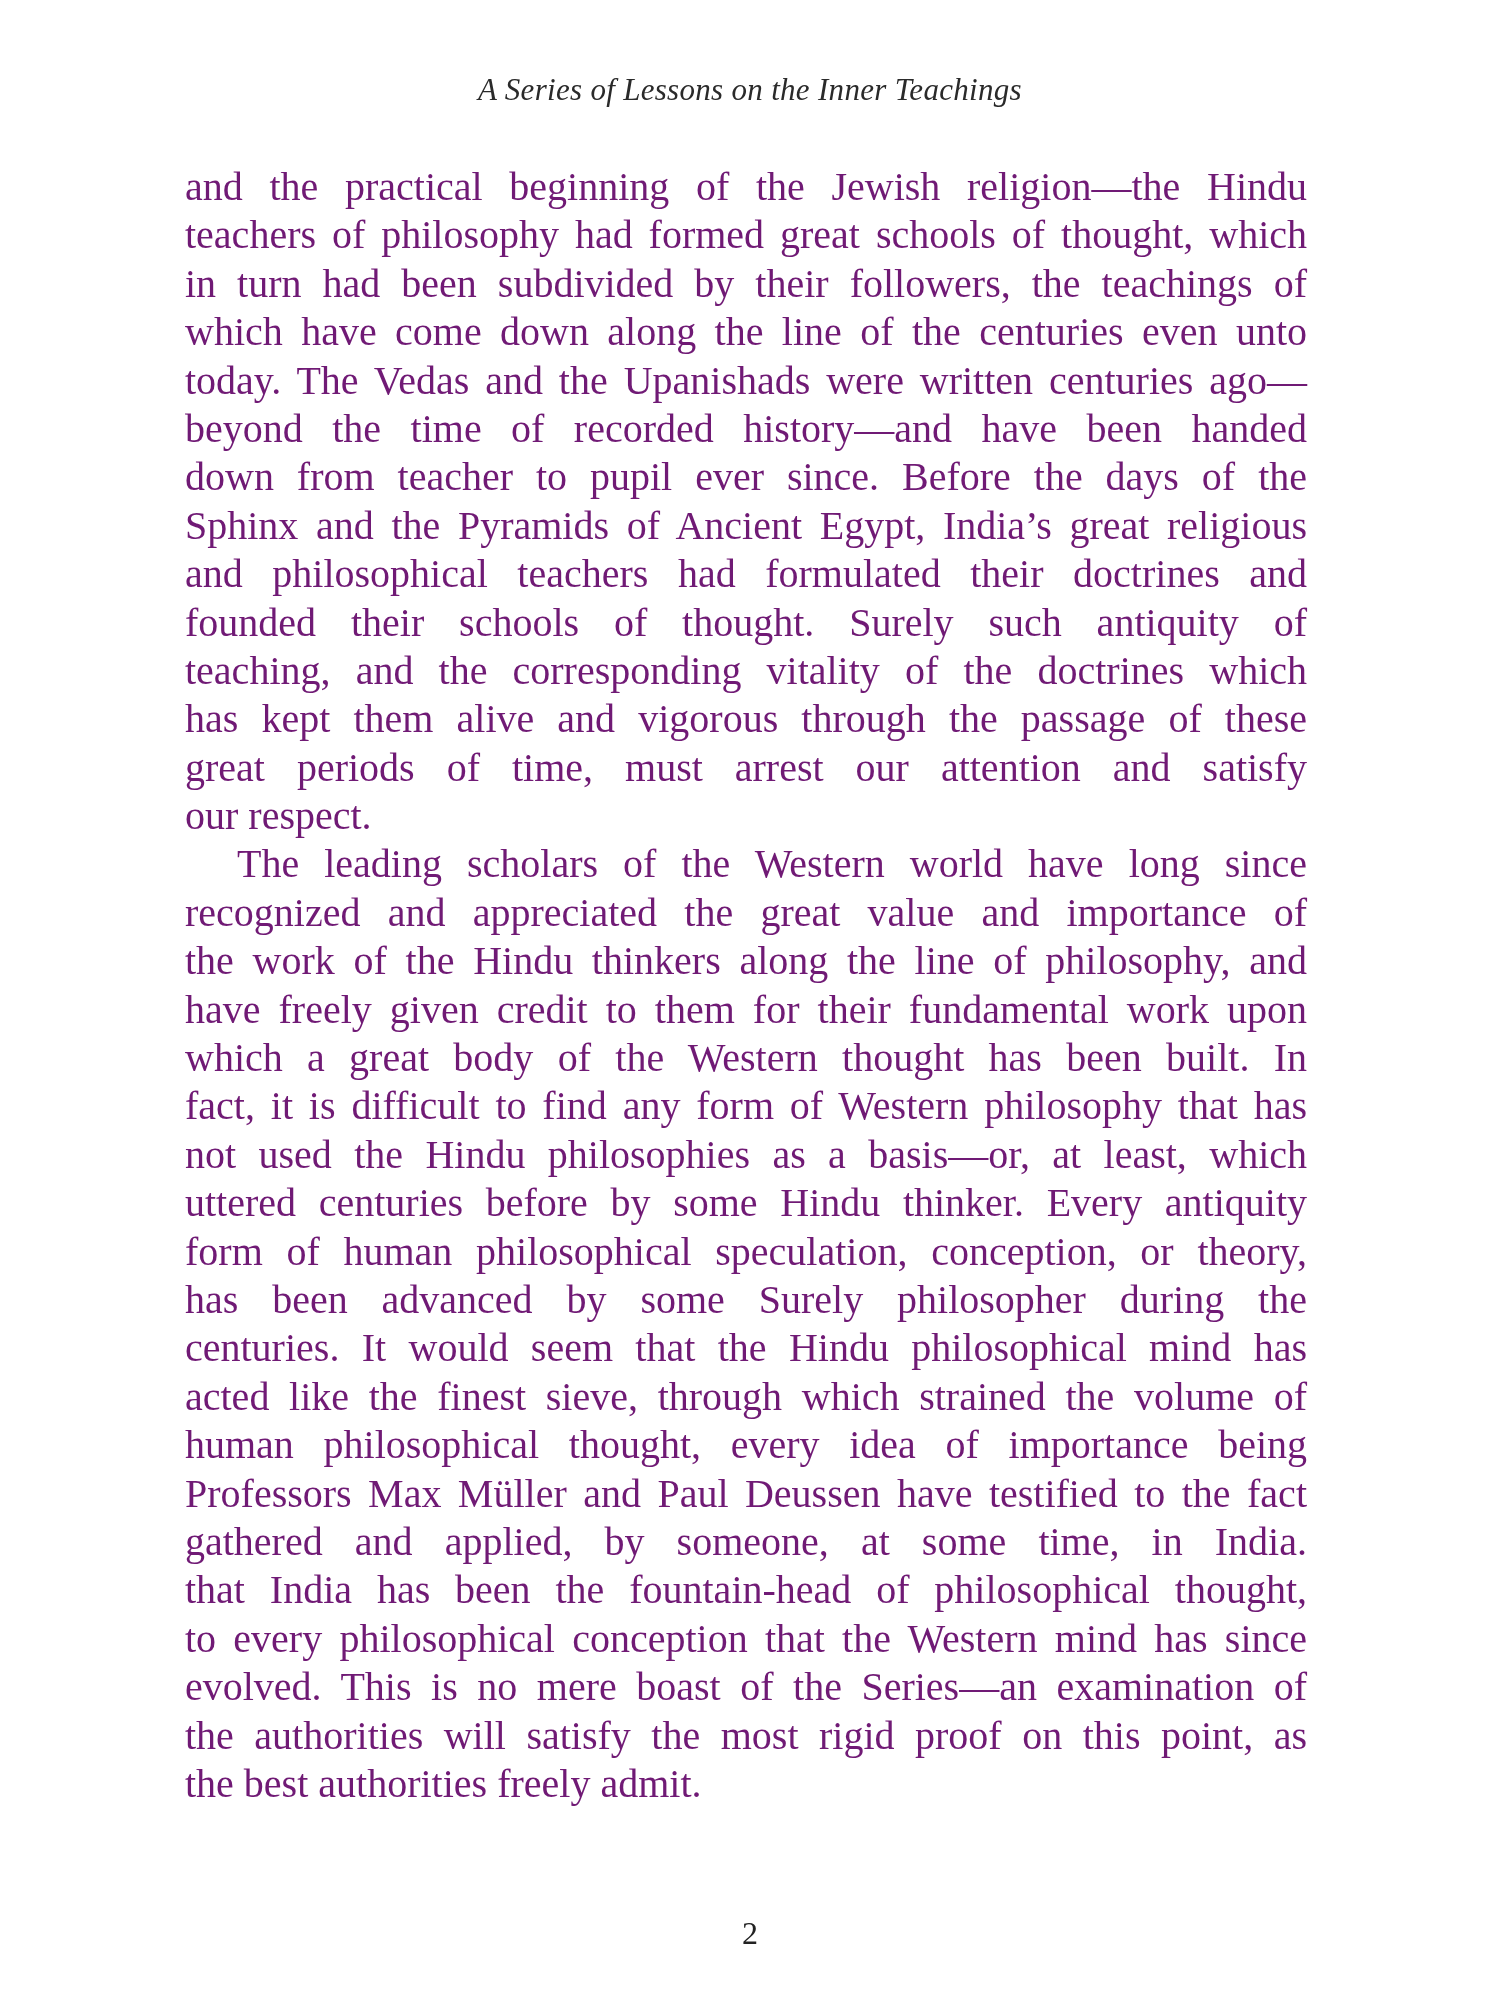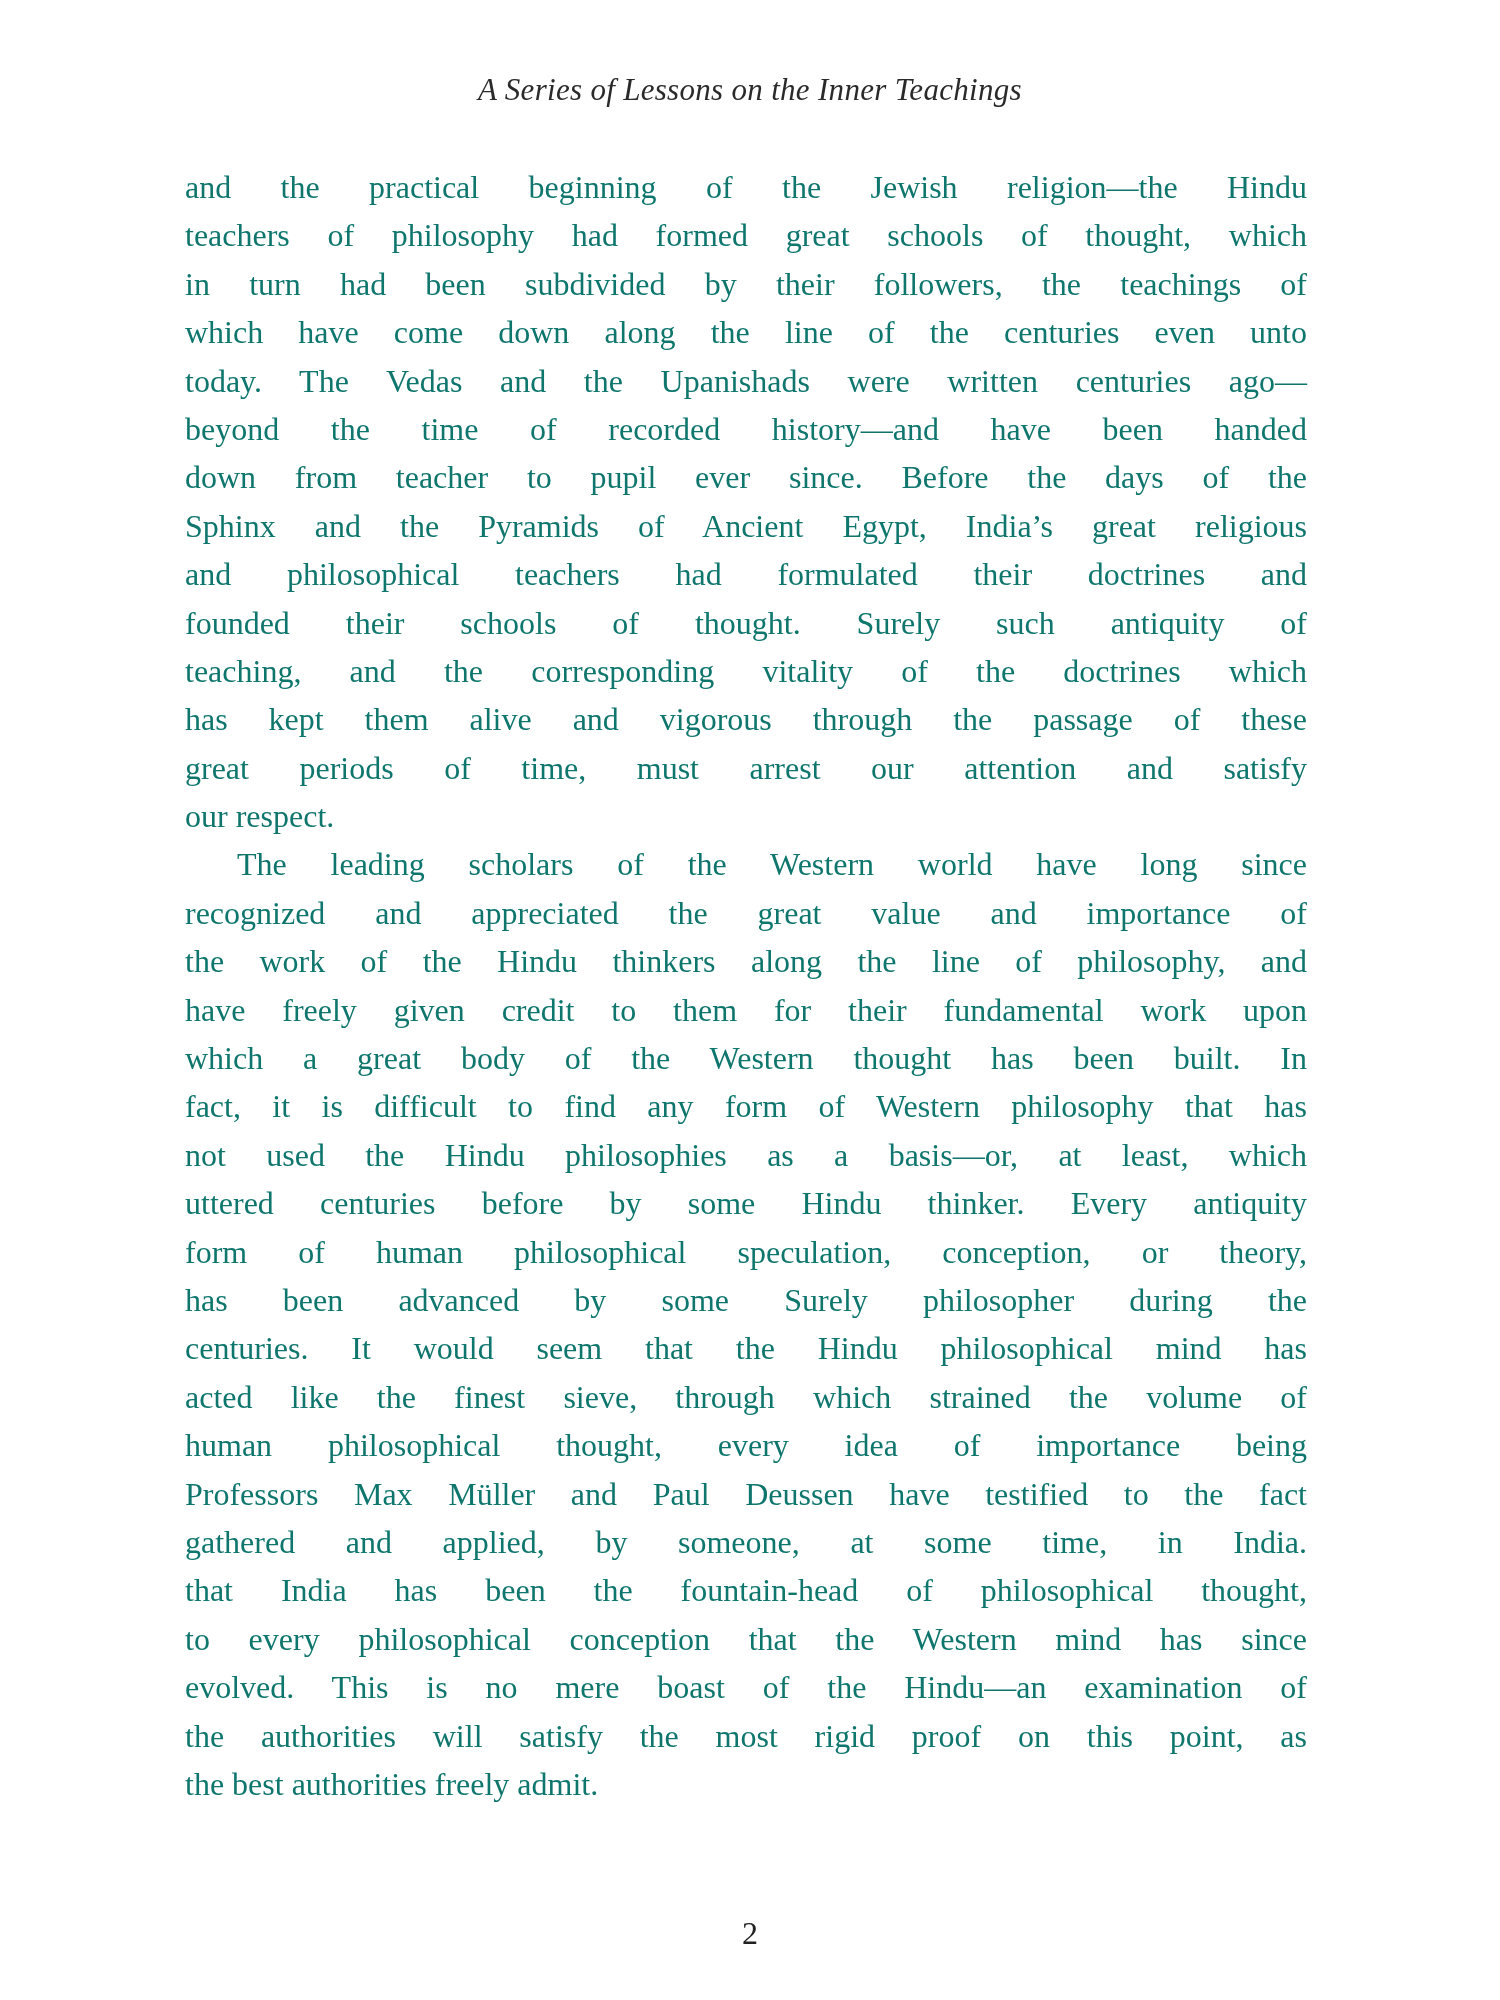--- a/index.html
+++ b/index.html
@@ -36,25 +36,25 @@
     .body-text {
       position: absolute;
       left: 185px;
       top: 163px;
       width: 1122px;
     }
     .line {
       display: block;
       height: 48.4px;
       line-height: 48.4px;
-      font-size: 32px;
+      font-size: 40px;
       white-space: nowrap;
       text-align: justify;
       text-align-last: justify;
-      color: #0f766e;
+      color: #701a75;
     }
     .line.last {
       text-align-last: left;
     }
     .line.indent {
       padding-left: 52px;
     }
     .folio {
       position: absolute;
       top: 1915px;
@@ -102,21 +102,21 @@
       <span class="line">uttered centuries before by some Hindu thinker. Every antiquity</span>
       <span class="line">form of human philosophical speculation, conception, or theory,</span>
       <span class="line">has been advanced by some Surely philosopher during the</span>
       <span class="line">centuries. It would seem that the Hindu philosophical mind has</span>
       <span class="line">acted like the finest sieve, through which strained the volume of</span>
       <span class="line">human philosophical thought, every idea of importance being</span>
       <span class="line">Professors Max Müller and Paul Deussen have testified to the fact</span>
       <span class="line">gathered and applied, by someone, at some time, in India.</span>
       <span class="line">that India has been the fountain-head of philosophical thought,</span>
       <span class="line">to every philosophical conception that the Western mind has since</span>
-      <span class="line">evolved. This is no mere boast of the Hindu—an examination of</span>
+      <span class="line">evolved. This is no mere boast of the Series—an examination of</span>
       <span class="line">the authorities will satisfy the most rigid proof on this point, as</span>
       <span class="line last">the best authorities freely admit.</span>
     </div>
 
   </div>
 
   <div class="folio">2</div>
 
 </div>
 

